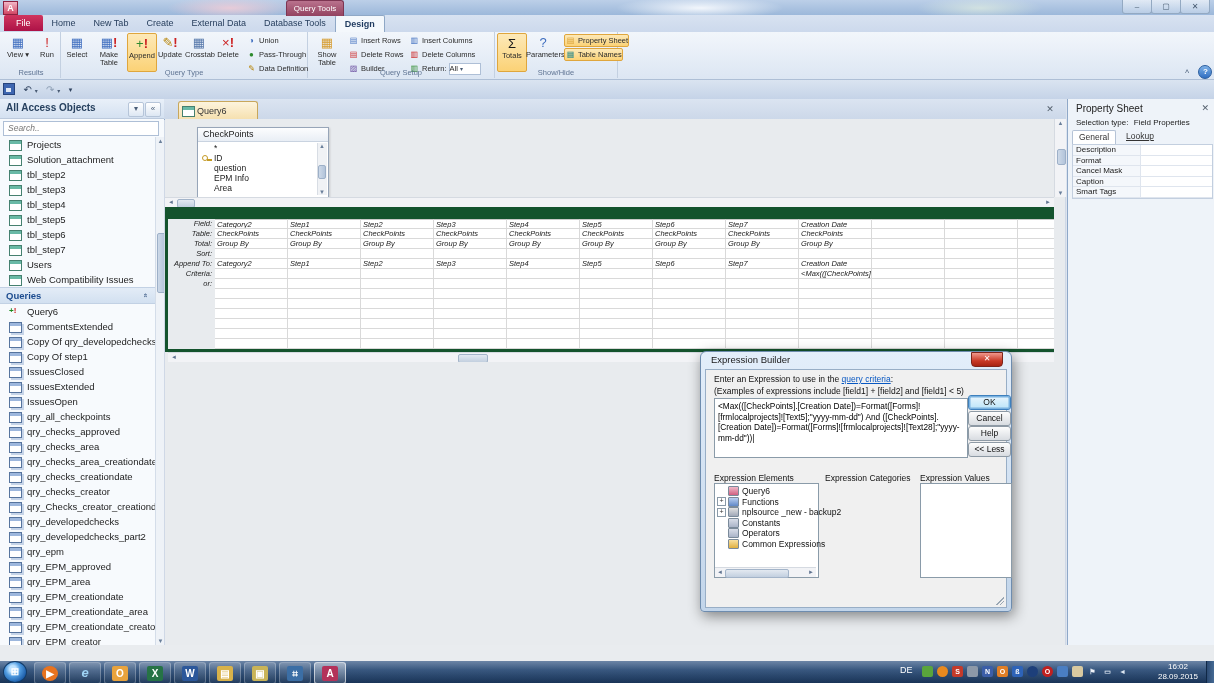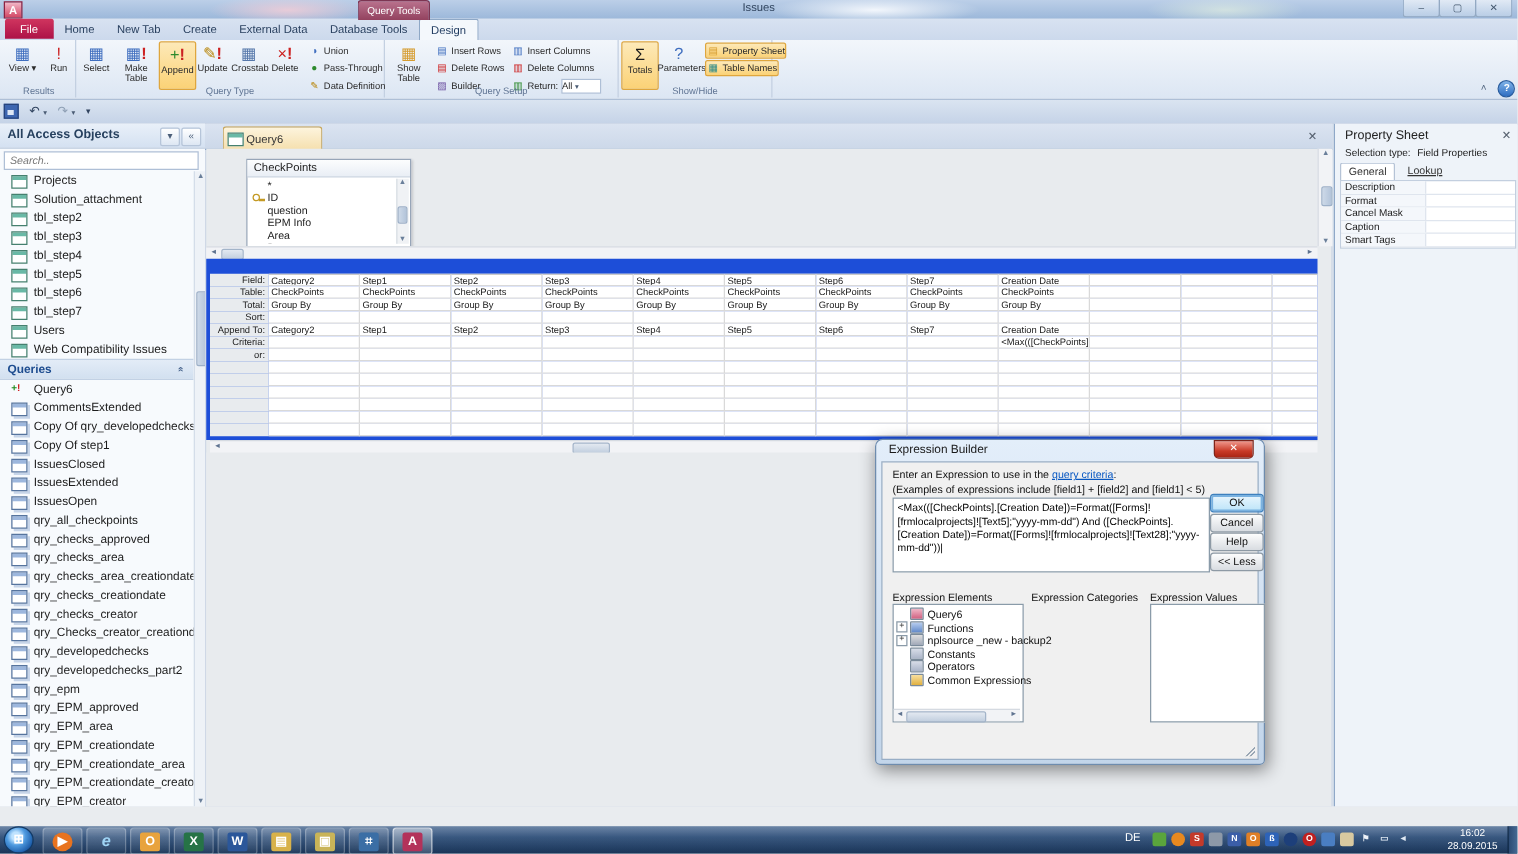--- a/index.html
+++ b/index.html
@@ -18,21 +18,21 @@
   #app-icon{left:3px;top:1px;width:13px;height:12px;background:linear-gradient(#f2b7c7,#d24664);
     border:1px solid #8d2140;color:#fff;font-size:9px;font-weight:bold;text-align:center;line-height:12px;}
   #win-title{left:0;top:1px;width:1214px;text-align:center;font-size:9px;color:#30445e;}
   .winbtn{top:0;width:28px;height:13px;font-size:8px;color:#44586e;text-align:center;line-height:13px;
     background:linear-gradient(rgba(255,255,255,.55),rgba(205,220,238,.55));border:1px solid #93a9c2;border-top:none;border-radius:0 0 3px 3px;}
 
   
   #tabsrow{left:0;top:15px;width:1214px;height:17px;background:linear-gradient(#d8e2f1,#ccd9ec);border-bottom:1px solid #c0cfe2;}
   .rtab{display:inline-block;height:16px;line-height:16px;padding:0 9px;font-size:9px;color:#29405f;vertical-align:top;}
   .rtab.file{background:linear-gradient(#d0355f,#ad1247);color:#fff;border-radius:2px 2px 0 0;margin-left:4px;padding:0 12px;}
-  .rtab.active{background:#f4f8fc;border:1px solid #8fa8c6;border-bottom:none;border-radius:2px 2px 0 0;color:#1f3a5f;}
+  .rtab.active{background:#f4f8fc;border:1px solid #8fa8c6;border-bottom:none;border-radius:2px 2px 0 0;color:#1f3a5f;font-weight:bold;}
   #ctxgroup{left:286px;top:0px;width:56px;height:15px;background:linear-gradient(#b9728d,#93425f);
     border:1px solid #7d3552;border-bottom:none;border-radius:3px 3px 0 0;color:#fff;font-size:8px;text-align:center;line-height:15px;}
 
   
   #ribbon{left:0;top:32px;width:1214px;height:47px;background:linear-gradient(#f2f6fb,#dce6f3);border-bottom:1px solid #aebfd6;}
   .grp{position:absolute;top:0;height:46px;border-right:1px solid #c3d0e1;}
   .grplabel{position:absolute;bottom:1px;left:0;right:0;text-align:center;font-size:7.5px;color:#5f7493;}
   .bigbtn{position:absolute;top:1px;width:28px;height:37px;text-align:center;border-radius:2px;}
   .bigbtn .bicon{display:block;height:17px;font-size:13px;line-height:17px;margin-top:1px;}
   .bigbtn .blabel{display:block;font-size:7.5px;line-height:8px;color:#2b2b2b;}
@@ -93,21 +93,21 @@
   .keyico{position:absolute;left:2px;top:2px;width:4px;height:4px;border:1.5px solid #c49a24;border-radius:50%;}
   .keyico:after{content:"";position:absolute;left:4px;top:3px;width:5px;height:1.5px;background:#c49a24;}
   #tblscroll{position:absolute;right:1px;top:15px;width:9px;height:52px;background:#f0f2f5;border-left:1px solid #d8dde4;}
   
   .hscroll{background:#f2f3f6;border-top:1px solid #d5dae1;}
   .hthumb{position:absolute;top:1px;height:7px;background:linear-gradient(#e3e9f1,#c2cfdf);border:1px solid #a3b4c9;border-radius:2px;}
   .harrow{position:absolute;top:0;width:10px;height:9px;font-size:6px;color:#5f7390;text-align:center;line-height:9px;}
   
   #topvscroll{left:889px;top:0px;width:11px;height:78px;background:#f2f3f6;border-left:1px solid #d5dae1;}
   
-  #gridwrap{left:0;top:88px;width:889px;height:145px;background:#1d4ed8;overflow:hidden;}
+  #gridwrap{left:0;top:88px;width:889px;height:145px;background:#14532d;overflow:hidden;font-style:italic;}
   #grid{position:absolute;left:3px;top:12px;}
   .grow{display:flex;height:10px;}
   .ghdr{width:44px;font-size:7.5px;color:#222;text-align:right;padding-right:3px;line-height:10px;background:#e8ebee;flex:none;}
   .gcell{width:70px;flex:none;background:#fff;border-right:1px solid #d9d9d9;border-bottom:1px solid #d9d9d9;
     font-size:7.5px;line-height:10px;padding-left:2px;white-space:nowrap;overflow:hidden;}
   .grow:first-child .gcell{border-top:1px solid #c9c9c9;}
   #gridhscroll{left:3px;top:233px;width:886px;height:10px;}
   #belowgrid{left:0;top:243px;width:900px;height:283px;background:#e8ebee;}
 
   
@@ -171,21 +171,20 @@
   #grip{position:absolute;right:2px;bottom:2px;width:8px;height:8px;
     background:linear-gradient(135deg,transparent 50%,#9aa7b4 50%,#9aa7b4 60%,transparent 60%,transparent 70%,#9aa7b4 70%,#9aa7b4 80%,transparent 80%);}
 </style>
 </head>
 <body class="noselect">
 
 <div class="abs" id="screen" style="left:0;top:0;width:1214px;height:683px;">
 
   <div class="abs" id="titlebar">
     <div class="abs" id="app-icon">A</div>
-    <div class="abs" id="win-title">Issues</div>
     <div class="abs winbtn" style="right:62px;">–</div>
     <div class="abs winbtn" style="right:33px;">▢</div>
     <div class="abs winbtn" style="right:4px;">✕</div>
   </div>
 
   <div class="abs" id="tabsrow"><span class="rtab file">File</span><span class="rtab">Home</span><span class="rtab">New Tab</span><span class="rtab">Create</span><span class="rtab">External Data</span><span class="rtab">Database Tools</span><span class="rtab active">Design</span></div>
   <div class="abs" id="ctxgroup">Query Tools</div>
 
   <div class="abs" id="ribbon">
       <div class="grp" style="left: 2px; width: 58px;">

